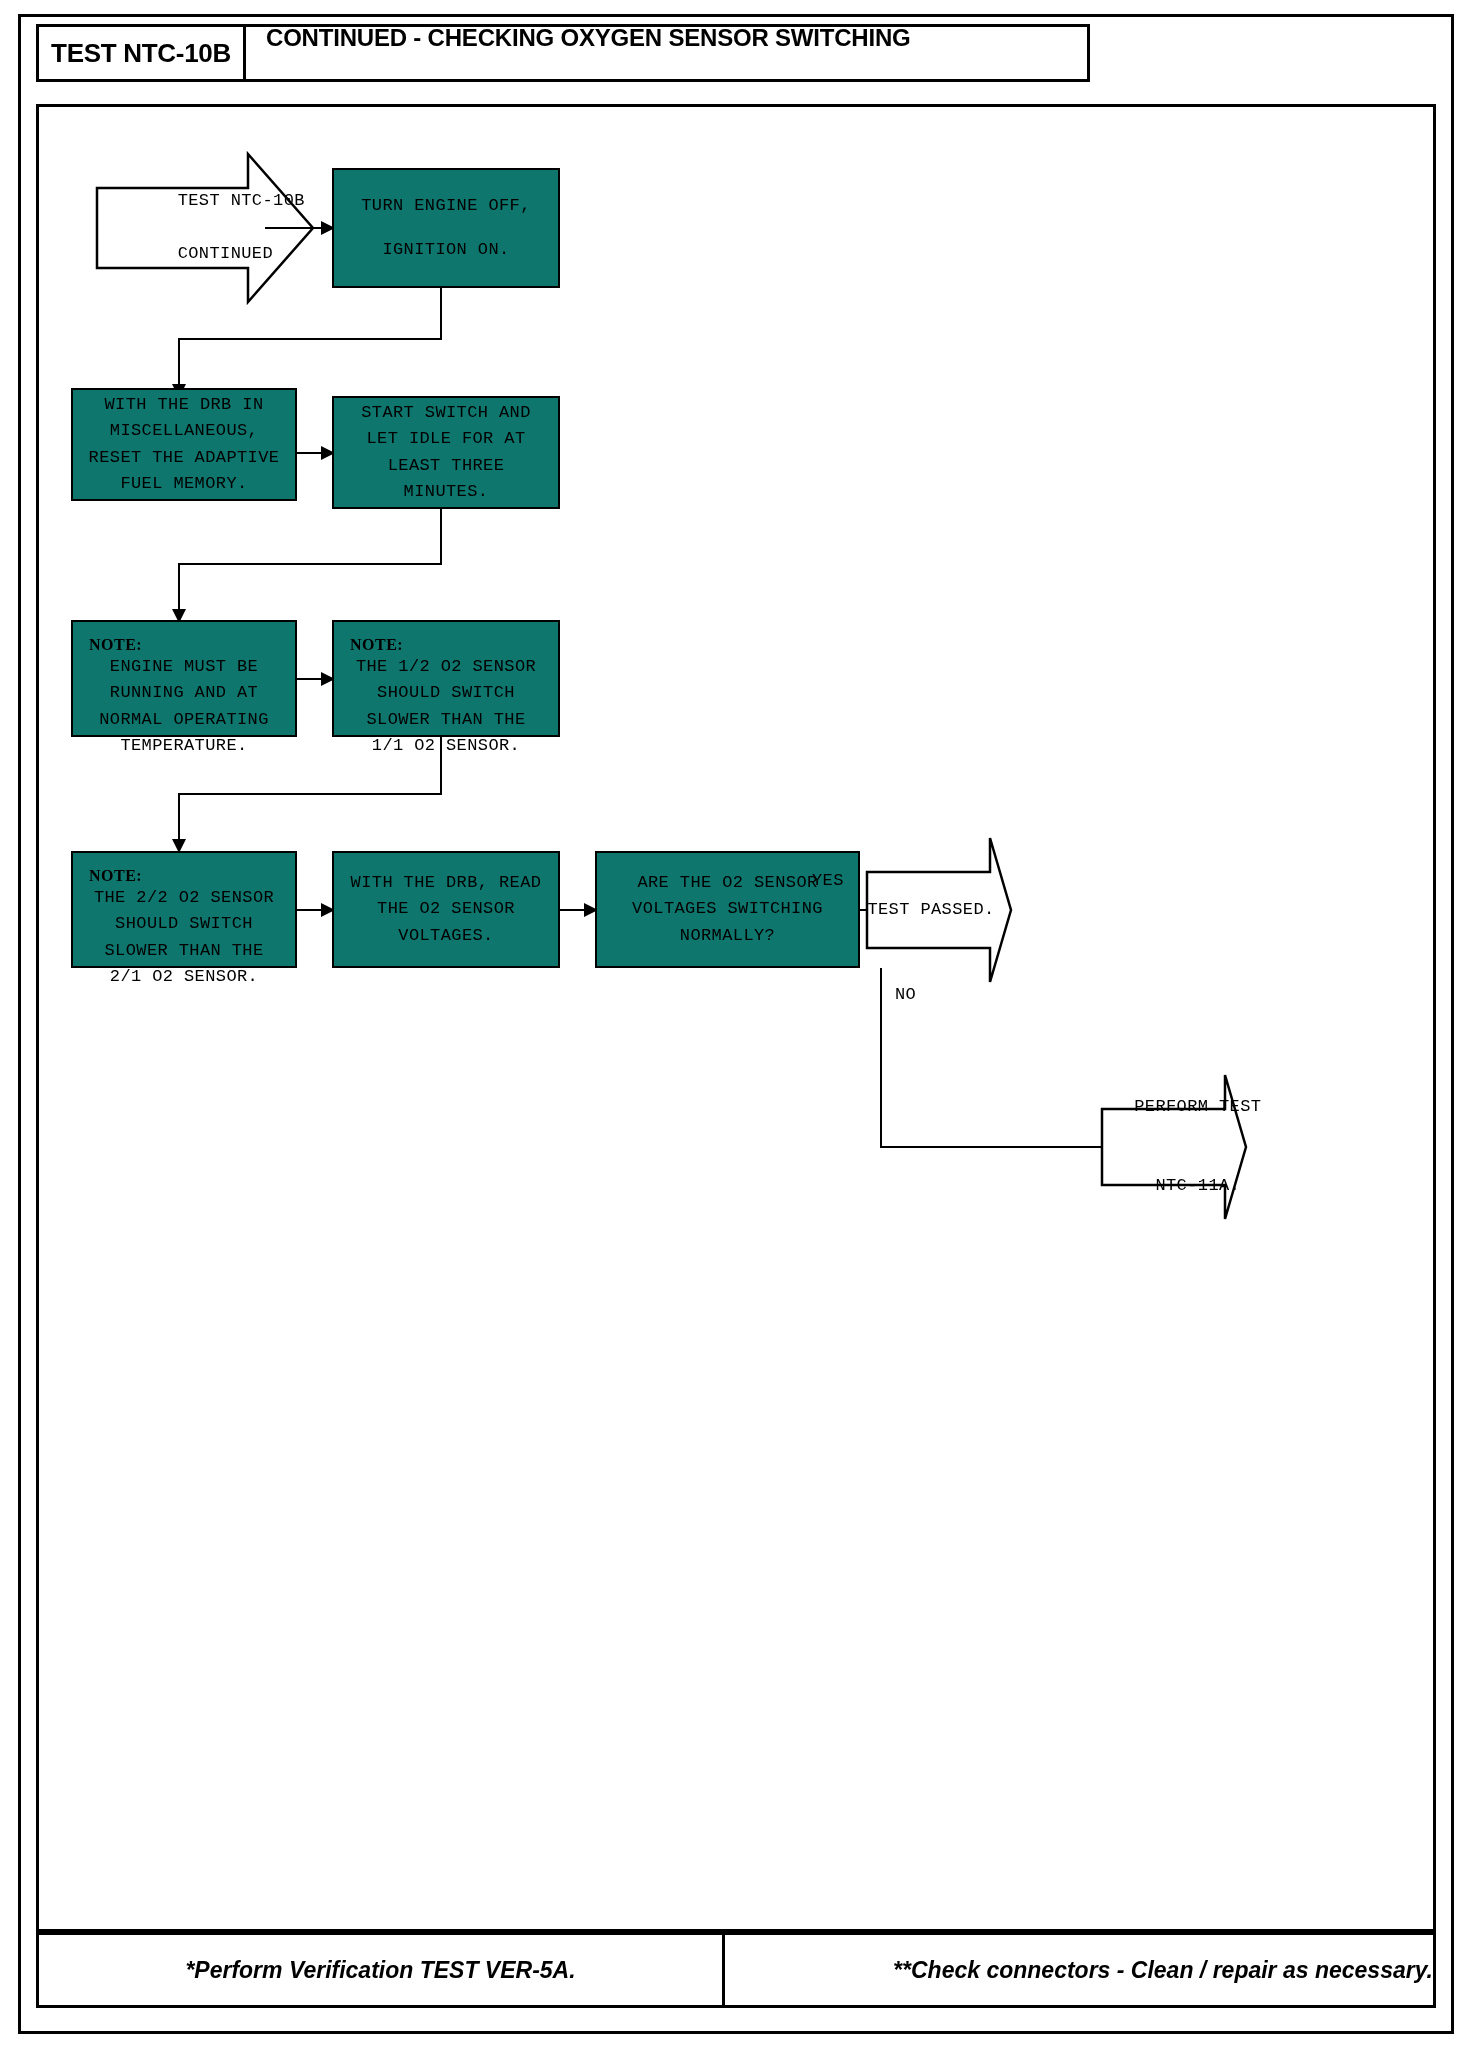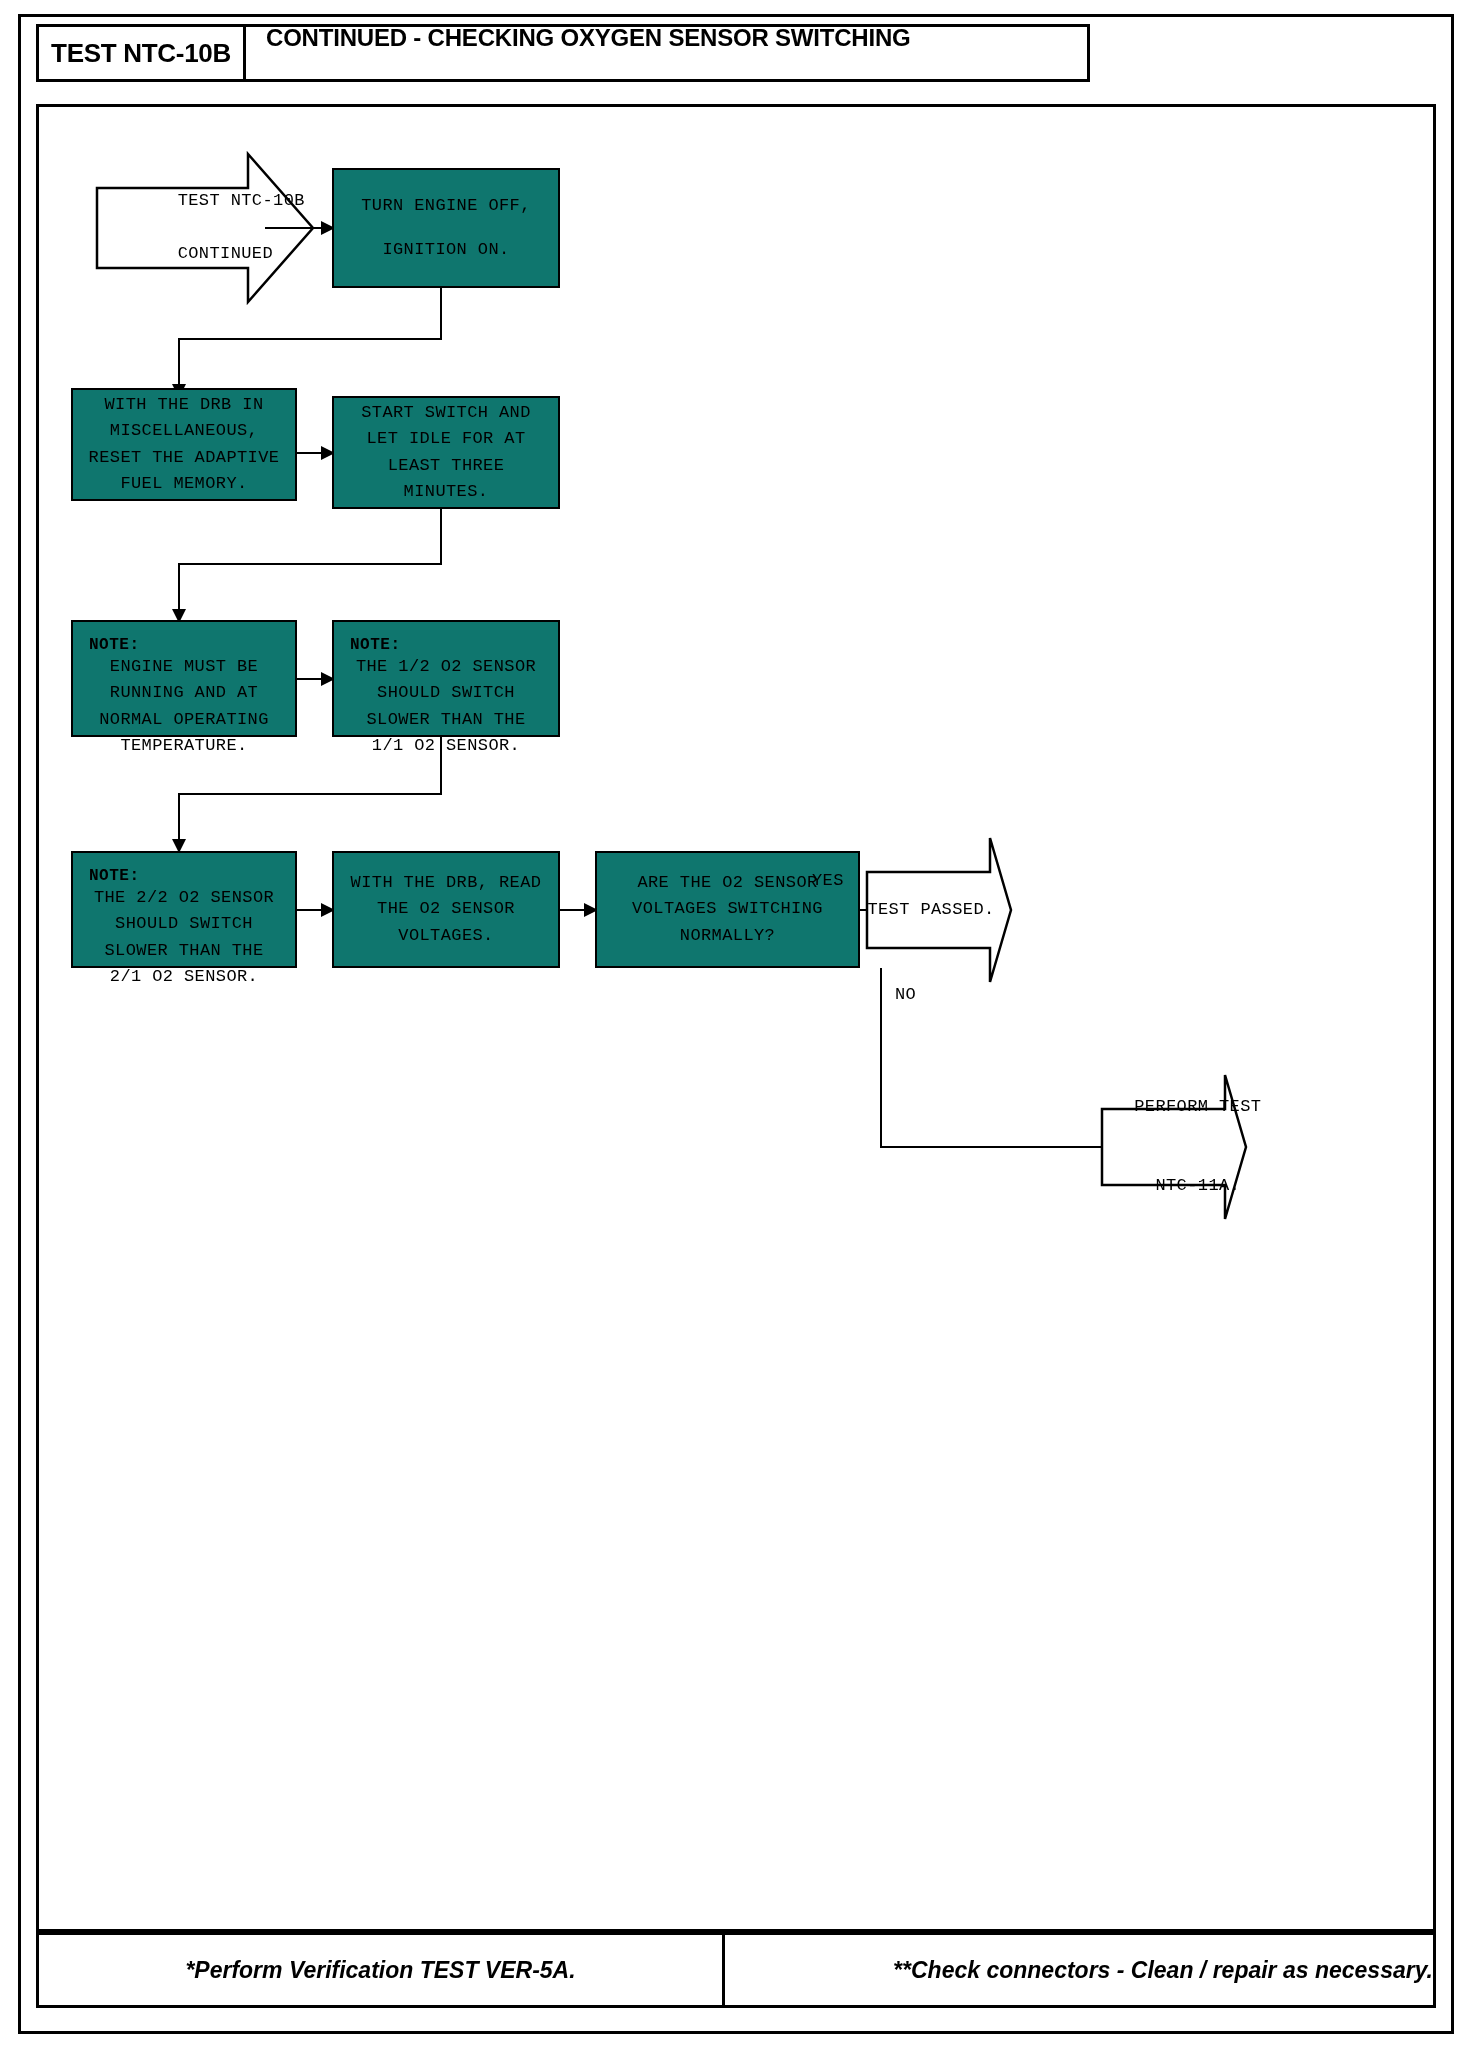--- a/index.html
+++ b/index.html
@@ -145,21 +145,21 @@
     color: #000;
     white-space: pre;
     letter-spacing: 0.4px;
   }
   .fbox.note {
     align-items: stretch;
     justify-content: flex-start;
     padding-top: 14px;
   }
   .note-label {
-    font-family: Liberation Mono, monospace;
+    font-family: Liberation Serif, serif;
     font-size: 16px;
     font-weight: bold;
     color: #000;
     text-align: left;
     padding-left: 16px;
     letter-spacing: 0.5px;
   }
   .note-body {
     font-family: "Liberation Mono", monospace;
     font-size: 17px;

